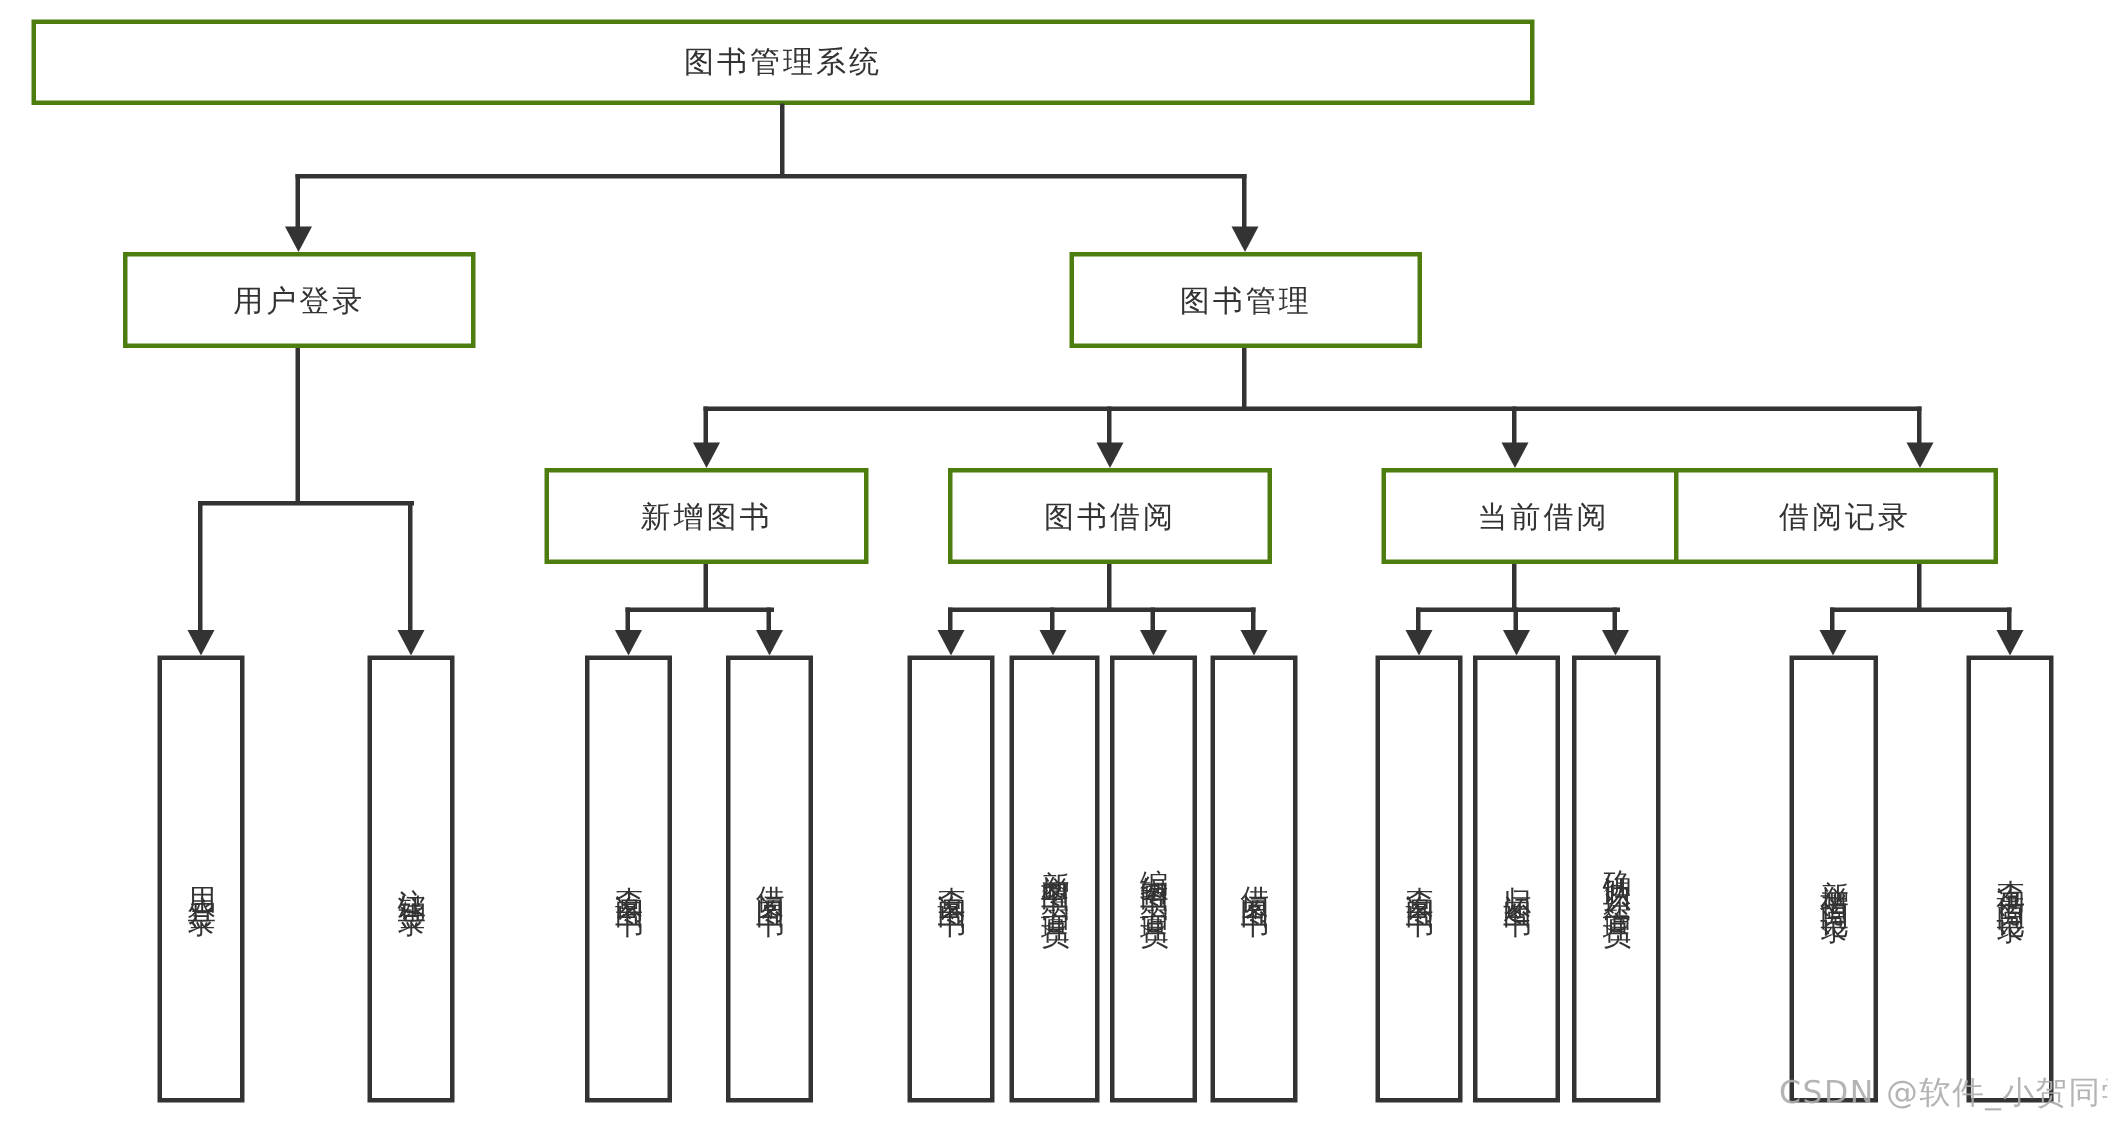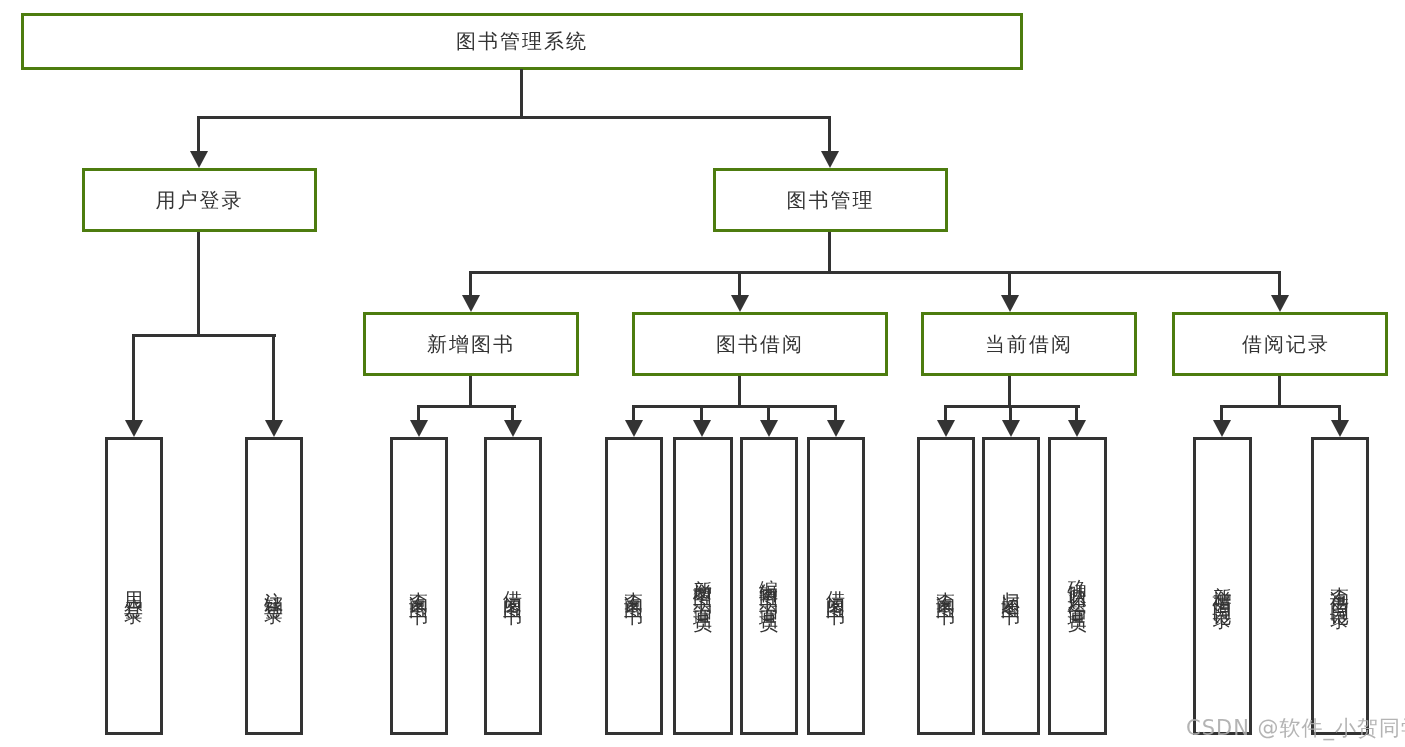--- a/index.html
+++ b/index.html
@@ -96,23 +96,23 @@
   <div class="vline" style="left:469px; top:271px; width:3px; height:28px;"></div>
   <div class="arrow" style="left:462px; top:295px;"></div>
   <div class="vline" style="left:738px; top:271px; width:3px; height:28px;"></div>
   <div class="arrow" style="left:731px; top:295px;"></div>
   <div class="vline" style="left:1008px; top:271px; width:3px; height:28px;"></div>
   <div class="arrow" style="left:1001px; top:295px;"></div>
   <div class="vline" style="left:1278px; top:271px; width:3px; height:28px;"></div>
   <div class="arrow" style="left:1271px; top:295px;"></div>
 
   <div class="box" style="left:363px; top:312px; width:216px; height:64px;">新增图书</div>
-  <div class="box" style="left:632px; top:312px; width:256px; height:64px;">图书借阅</div>
+  <div class="box" style="left:632px; top:312px; width:216px; height:64px;">图书借阅</div>
   <div class="box" style="left:902px; top:312px; width:216px; height:64px;margin-left:19px;">当前借阅</div>
-  <div class="box" style="left:1172px; top:312px; width:216px; height:64px;padding-left:12px;">借阅记录</div>
+  <div class="box" style="left:1116px; top:312px; width:216px; height:64px;padding-left:12px;">借阅记录</div>
 
   <div class="vline" style="left:469px; top:376px; width:3px; height:31px;"></div>
   <div class="hline" style="left:417px; top:405px; width:99px; height:3px;"></div>
   <div class="vline" style="left:417px; top:405px; width:3px; height:20px;"></div>
   <div class="arrow" style="left:410px; top:420px;"></div>
   <div class="vline" style="left:511px; top:405px; width:3px; height:20px;"></div>
   <div class="arrow" style="left:504px; top:420px;"></div>
 
   <div class="vline" style="left:738px; top:376px; width:3px; height:31px;"></div>
   <div class="hline" style="left:632px; top:405px; width:205px; height:3px;"></div>

